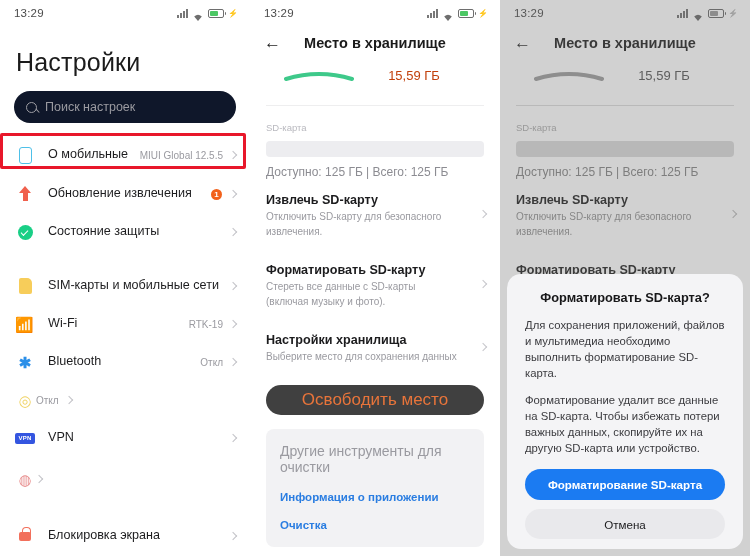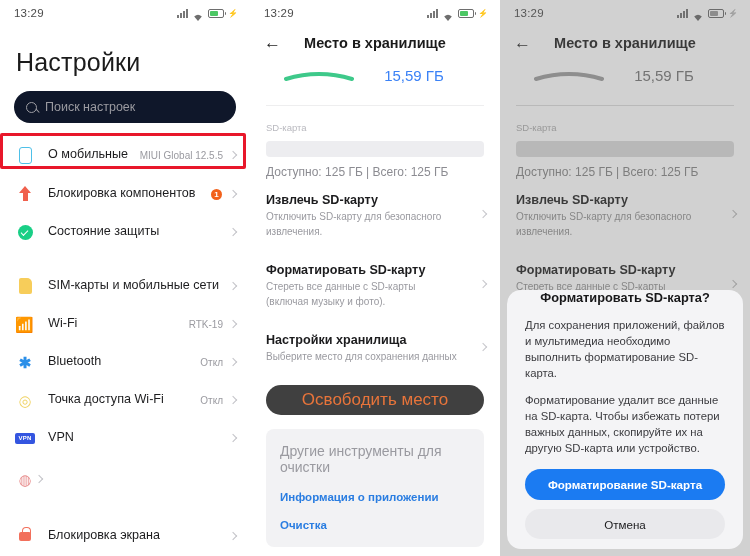--- a/index.html
+++ b/index.html
@@ -82,21 +82,21 @@
   .dim::before{
     content:''; position:absolute; inset:0; background:rgba(120,120,120,.34); z-index:5; pointer-events:none;
   }
   .topbar { display:flex; align-items:center; padding: 8px 14px 6px 14px; }
   .back { font-size: 17px; color:#222; line-height:1; width:26px; }
   .topbar-title { flex:1; text-align:center; font-size: 14.5px; font-weight: 700; color:#1b1b1b; padding-right:26px;}
 
   .arc-row { display:flex; align-items:center; padding: 2px 20px 0 20px; height: 34px;}
   .arc { width: 70px; height: 16px; position: relative; flex:none; margin-left: 14px;}
   .arc svg { display:block; }
-  .used { flex:1; text-align:center; font-size: 15px; color:#3b82f6; padding-right: 6px; }
+  .used { flex:1; text-align:center; font-size: 13px; color:#c2410c; padding-right: 6px; }
 
   .divider { height:1px; background:#eeeeef; margin: 14px 16px 0 16px;}
   .sd-label { font-size: 9.5px; color:#b9b9bf; padding: 16px 16px 8px 16px; }
   .bar { height: 16px; background:#ededf0; border-radius: 4px; margin: 0 16px; }
   .bar-cap { font-size: 12px; color:#8c8c92; padding: 8px 16px 0 16px; }
 
   .sect { padding: 14px 16px 10px 16px; position:relative; }
   .sect .t { font-size: 12.6px; font-weight: 700; color:#1c1c1e; }
   .sect .s { font-size: 10px; color:#9a9aa0; line-height: 1.45; padding-top: 3px; padding-right: 24px;}
   .sect .c { position:absolute; right: 14px; top: 50%; transform: translateY(-50%) rotate(-45deg); width:6px;height:6px;border-right:1.3px solid #c6c6cb;border-bottom:1.3px solid #c6c6cb;}
@@ -104,21 +104,21 @@
   .free-btn { margin: 10px 16px 0 16px; height: 30px; background:#404040; border-radius: 15px;
               display:flex; align-items:center; justify-content:center; font-size: 17px; color:#e8743a;}
   .tools { margin: 14px 16px 0 16px; background:#f2f2f4; border-radius: 8px; padding: 14px 14px 16px 14px;}
   .tools .h { font-size: 14px; color:#9a9aa0; }
   .tools .link { font-size: 11.5px; color:#2a7de1; font-weight:700; padding-top: 16px; }
 
   
   .dialog-wrap { position:absolute; left:0; right:0; bottom:0; z-index: 20; }
   .dialog {
     margin: 0 7px 7px 7px; background:#f4f4f6; border-radius: 14px;
-    padding: 0 18px 10px 18px;
+    padding: 16px 18px 10px 18px;
   }
   .dlg-title { text-align:center; font-size: 12.8px; font-weight: 700; color:#171719; padding-bottom: 12px; }
   .dlg-p { font-size: 11.3px; color:#3b3b3f; line-height: 1.42; padding-bottom: 11px; }
   .dlg-ok { height: 31px; background:#1b7bf2; border-radius: 16px; display:flex;align-items:center;
             justify-content:center; color:#fff; font-size:11.6px; font-weight:700; margin-top:2px; }
   .dlg-cancel { height: 30px; background:#e9e9ec; border-radius: 15px; display:flex;align-items:center;
             justify-content:center; color:#1b1b1d; font-size:11.6px; margin-top: 9px; }
 </style>
 </head>
 <body>
@@ -162,21 +162,21 @@
           </span>
         <span class="lbl">О мобильные</span>
         <span class="val">MIUI Global 12.5.5</span>
         <span class="chev"></span>
       </div>
 
       <div class="row">
         <span class="ic">
             <span class="ic-arrow"></span>
           </span>
-        <span class="lbl">Блокировка компонентов</span>
+        <span class="lbl">Обновление извлечения</span>
         <span class="badge">1</span>
         <span class="chev"></span>
       </div>
 
       <div class="row">
         <span class="ic">
             <span class="ic-shield"></span>
           </span>
         <span class="lbl">Состояние защиты</span>
         <span class="chev"></span>
@@ -207,21 +207,20 @@
           </span>
         <span class="lbl">Bluetooth</span>
         <span class="val">Откл</span>
         <span class="chev"></span>
       </div>
 
       <div class="row">
         <span class="ic">
             <span class="ic-hotspot">◎</span>
           </span>
-        <span class="lbl">Точка доступа Wi-Fi</span>
         <span class="val">Откл</span>
         <span class="chev"></span>
       </div>
 
       <div class="row">
         <span class="ic">
             <span class="ic-vpn">VPN</span>
           </span>
         <span class="lbl">VPN</span>
         <span class="chev"></span>

